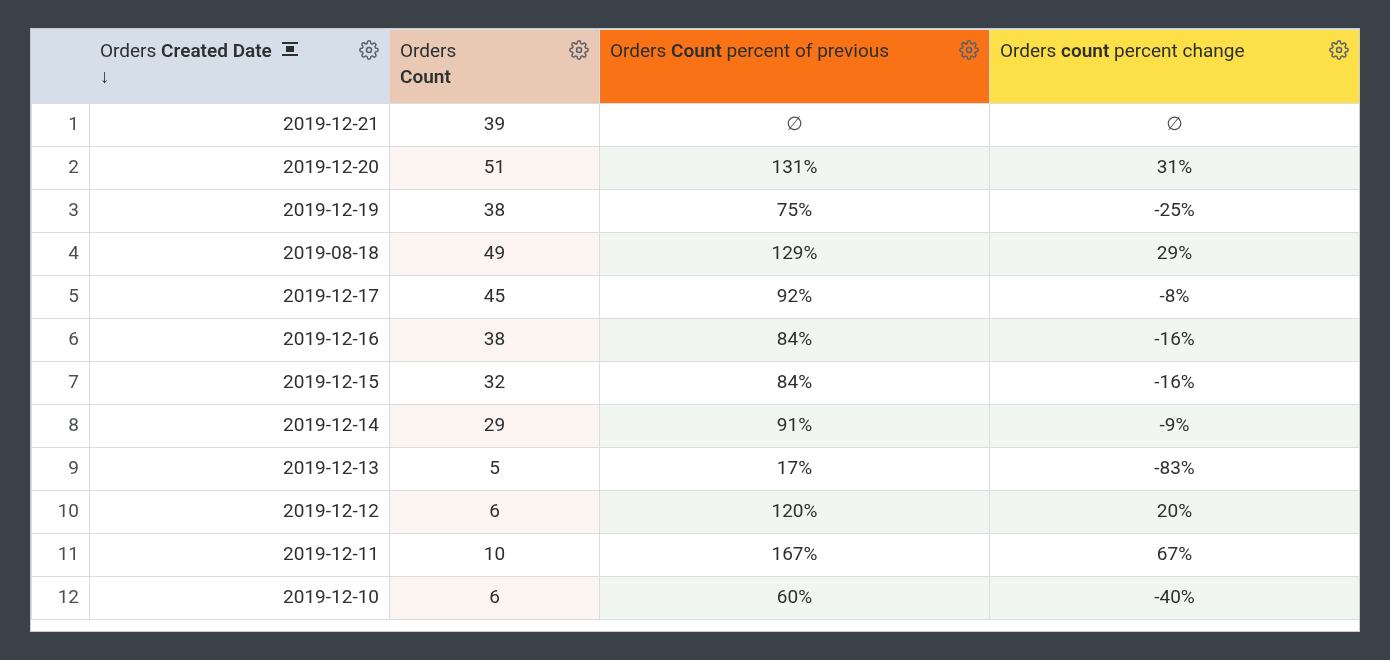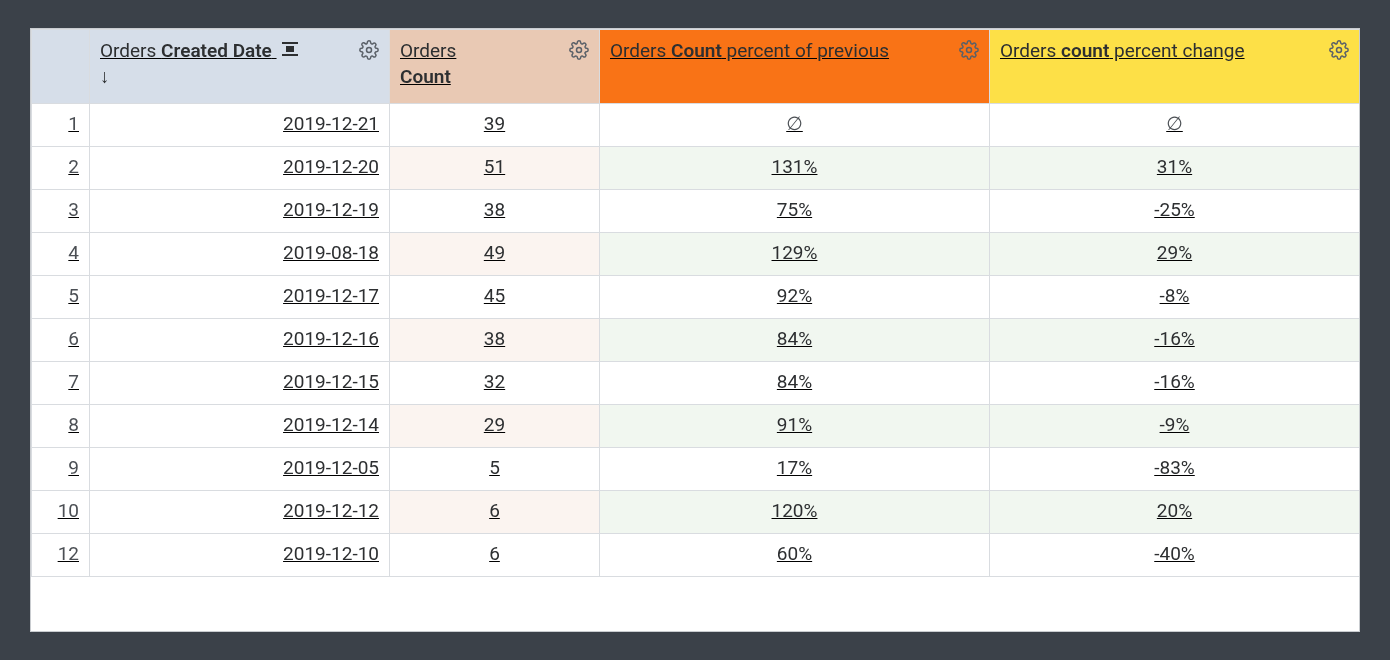--- a/index.html
+++ b/index.html
@@ -7,21 +7,20 @@
     margin: 0;
     padding: 0;
     font-family: -apple-system, BlinkMacSystemFont, "Segoe UI", Roboto, "Helvetica Neue", Arial, sans-serif;
     background: #3b4149;
   }
   .frame {
     width: 1390px;
     height: 660px;
     background: #3b4149;
     padding: 28px 30px;
-    text-decoration: underline;
   }
   .panel {
     width: 100%;
     height: 100%;
     background: #ffffff;
     border: 1px solid #c9ccd0;
     overflow: hidden;
   }
   table {
     width: 100%;
@@ -255,33 +254,40 @@
           </tr>
           <tr>
             <td class="rownum">8</td>
             <td class="date">2019-12-14</td>
             <td class="num count">29</td>
             <td class="num pct">91%</td>
             <td class="num chg">-9%</td>
           </tr>
           <tr>
             <td class="rownum">9</td>
-            <td class="date">2019-12-05</td>
+            <td class="date">2019-12-13</td>
             <td class="num count">5</td>
             <td class="num pct">17%</td>
             <td class="num chg">-83%</td>
           </tr>
           <tr>
             <td class="rownum">10</td>
             <td class="date">2019-12-12</td>
             <td class="num count">6</td>
             <td class="num pct">120%</td>
             <td class="num chg">20%</td>
           </tr>
           <tr>
+            <td class="rownum">11</td>
+            <td class="date">2019-12-11</td>
+            <td class="num count">10</td>
+            <td class="num pct">167%</td>
+            <td class="num chg">67%</td>
+          </tr>
+          <tr>
             <td class="rownum">12</td>
             <td class="date">2019-12-10</td>
             <td class="num count">6</td>
             <td class="num pct">60%</td>
             <td class="num chg">-40%</td>
           </tr>
         </tbody>
     </table>
   </div>
 </div>

